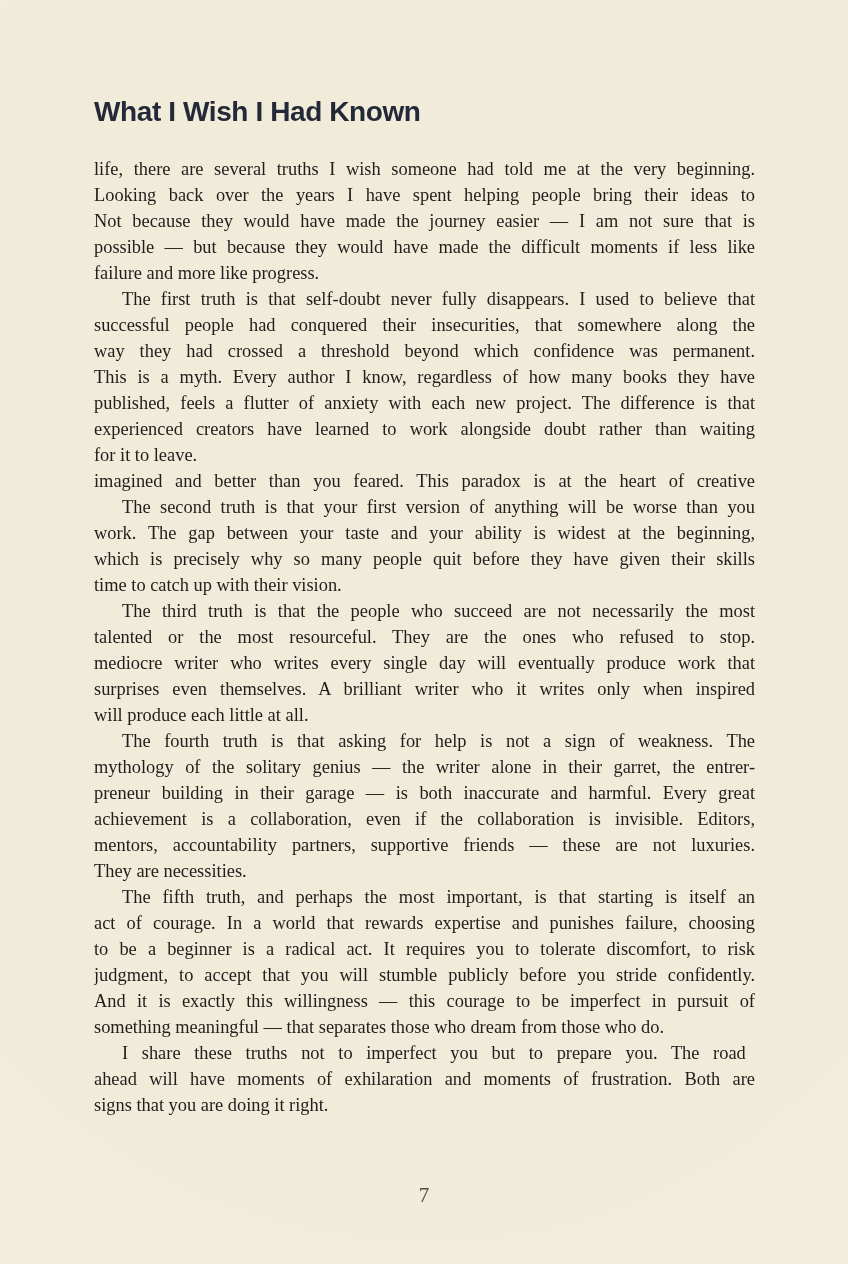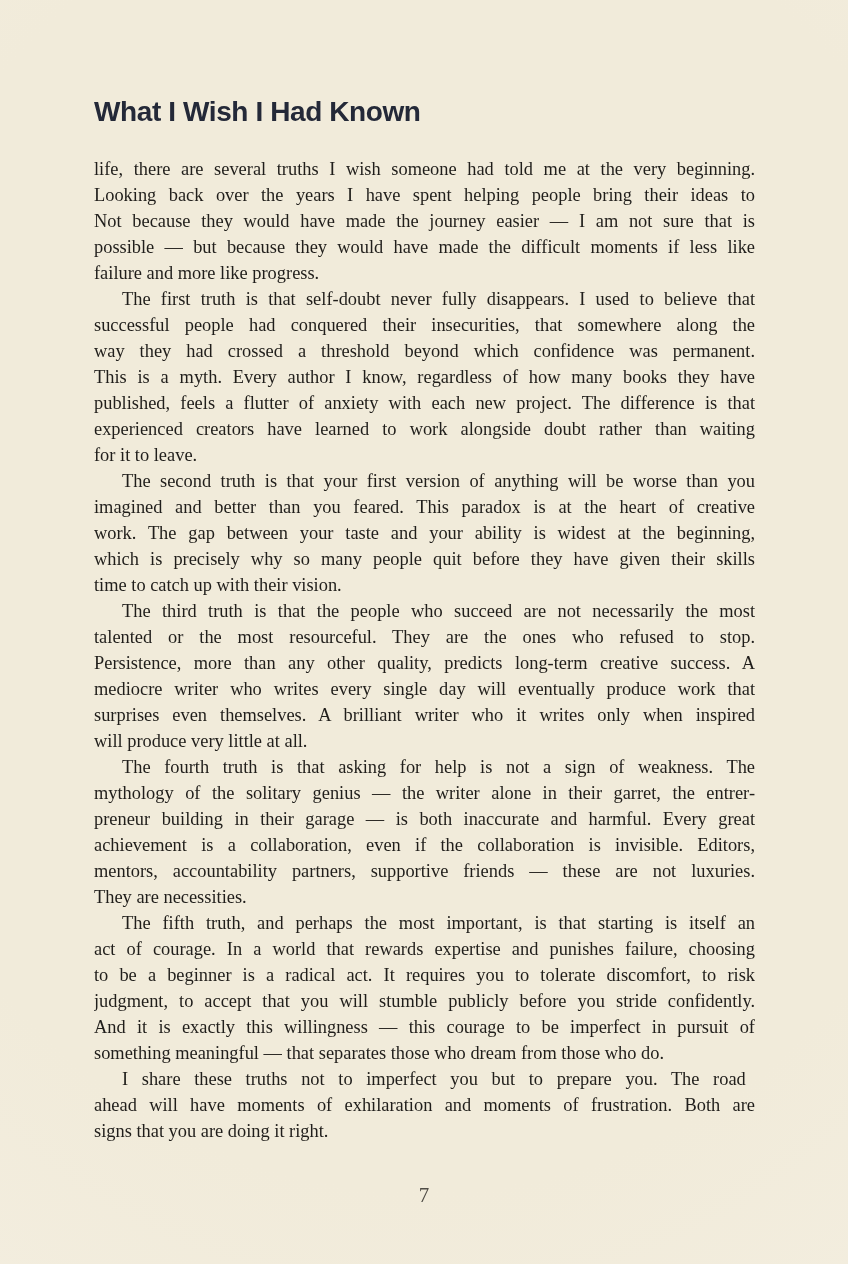--- a/index.html
+++ b/index.html
@@ -82,33 +82,32 @@
         <div class="para">
           <div class="line indent just"><span style="word-spacing: 5.63462px; text-align: right;">The first truth is that self-doubt never fully disappears. I used to believe that</span></div>
           <div class="line just"><span style="word-spacing: 10.5747px;">successful people had conquered their insecurities, that somewhere along the</span></div>
           <div class="line just"><span style="word-spacing: 10.3844px;">way they had crossed a threshold beyond which confidence was permanent.</span></div>
           <div class="line just"><span style="word-spacing: 6.22098px;">This is a myth. Every author I know, regardless of how many books they have</span></div>
           <div class="line just"><span style="word-spacing: 5.60577px;">published, feels a flutter of anxiety with each new project. The difference is that</span></div>
           <div class="line just"><span style="word-spacing: 8.49844px;">experienced creators have learned to work alongside doubt rather than waiting</span></div>
           <div class="line"><span>for it to leave.</span></div>
         </div>
         <div class="para">
+          <div class="line just"><span style="word-spacing: 8.05649px;">imagined and better than you feared. This paradox is at the heart of creative</span></div>
           <div class="line indent just"><span style="word-spacing: 4.86384px;">The second truth is that your first version of anything will be worse than you</span></div>
-          <div class="line just"><span style="word-spacing: 8.05649px;">imagined and better than you feared. This paradox is at the heart of creative</span></div>
           <div class="line just"><span style="word-spacing: 7.22356px;">work. The gap between your taste and your ability is widest at the beginning,</span></div>
           <div class="line just"><span style="word-spacing: 6.49038px;">which is precisely why so many people quit before they have given their skills</span></div>
           <div class="line"><span>time to catch up with their vision.</span></div>
         </div>
         <div class="para">
           <div class="line indent just"><span style="word-spacing: 6.77524px;">The third truth is that the people who succeed are not necessarily the most</span></div>
           <div class="line just"><span style="word-spacing: 11.276px;">talented or the most resourceful. They are the ones who refused to stop.</span></div>
-          <div class="line just"><span style="word-spacing: 7.84687px;">Persistence, more than any other quality, predicts long-term creative success. A</span></div>
           <div class="line just"><span style="word-spacing: 7.30398px;">mediocre writer who writes every single day will eventually produce work that</span></div>
           <div class="line just"><span style="word-spacing: 8.36364px;">surprises even themselves. A brilliant writer who it writes only when inspired</span></div>
-          <div class="line"><span>will produce very little at all.</span></div>
+          <div class="line"><span>will produce each little at all.</span></div>
         </div>
         <div class="para">
           <div class="line indent just"><span style="word-spacing: 9.01116px;">The fourth truth is that asking for help is not a sign of weakness. The</span></div>
           <div class="line just"><span style="word-spacing: 6.8762px;">mythology of the solitary genius — the writer alone in their garret, the entrer-</span></div>
           <div class="line just"><span style="word-spacing: 6.86849px;">preneur building in their garage — is both inaccurate and harmful. Every great</span></div>
           <div class="line just"><span style="word-spacing: 9.66719px;">achievement is a collaboration, even if the collaboration is invisible. Editors,</span></div>
           <div class="line just"><span style="word-spacing: 10.342px;">mentors, accountability partners, supportive friends — these are not luxuries.</span></div>
           <div class="line"><span>They are necessities.</span></div>
         </div>
         <div class="para">

